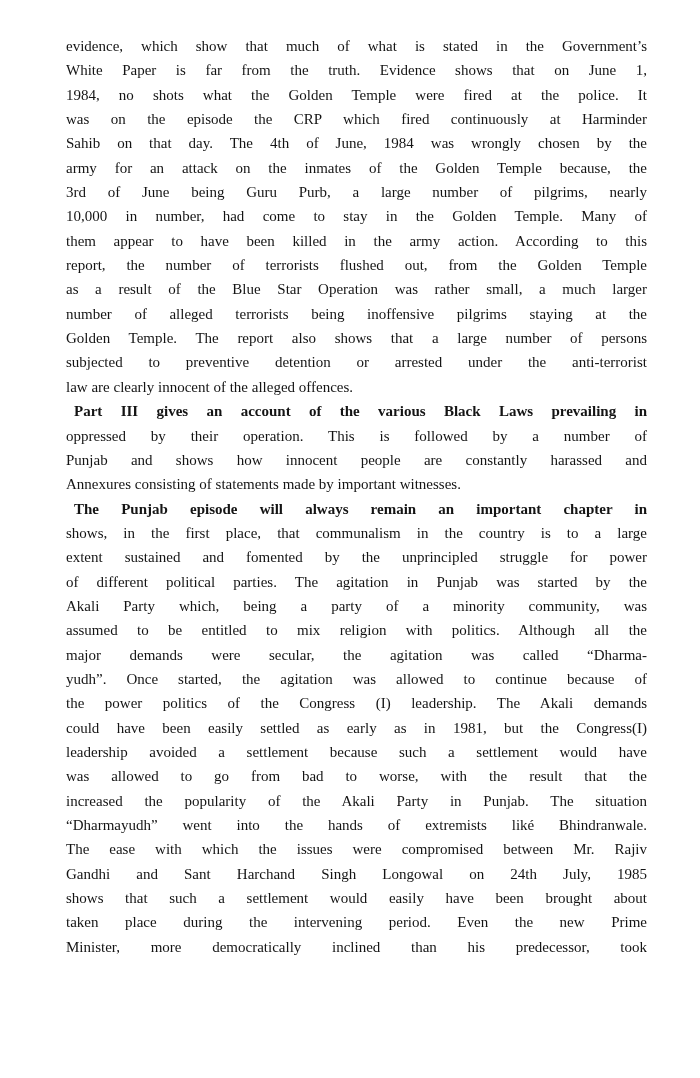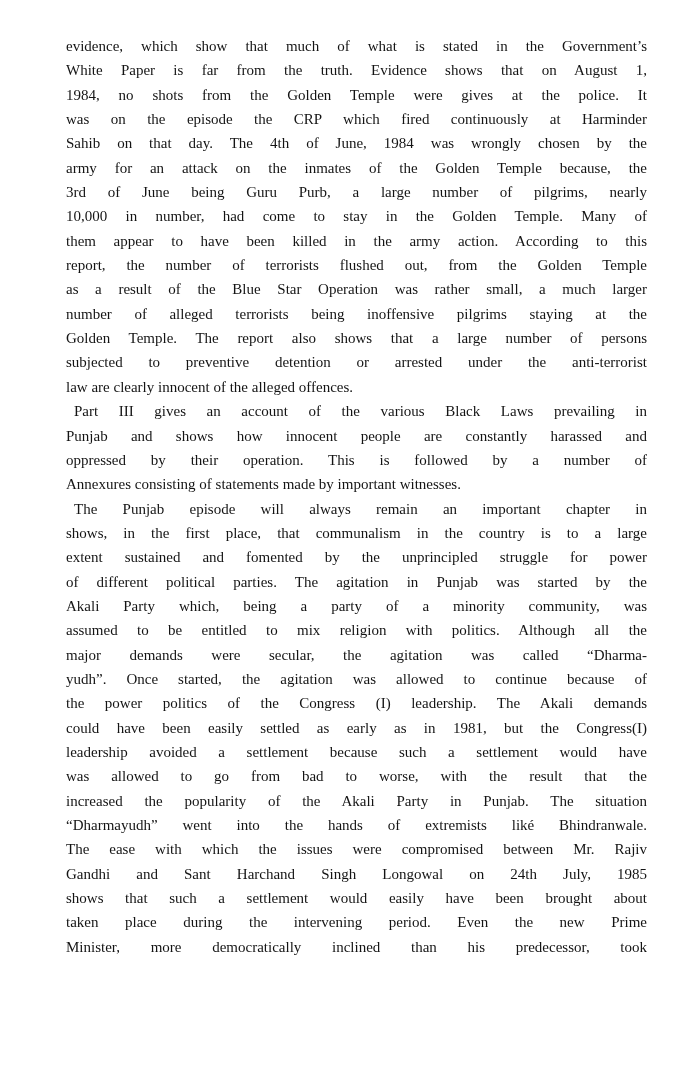--- a/index.html
+++ b/index.html
@@ -30,52 +30,53 @@
       text-align: justify;
       text-align-last: justify;
       overflow: visible;
     }
     .line.last {
       text-align-last: left;
       font-family: Liberation Serif, serif;
     }
     .line.indent {
       padding-left: 8px;
+      font-weight: bold;
     }
     .para {
       display: block;
     }
   </style>
 </head>
 <body>
 
 <div class="page">
 
   <div class="para">
     <span class="line">evidence, which show that much of what is stated in the Government’s</span>
-    <span class="line">White Paper is far from the truth. Evidence shows that on August 1,</span>
-    <span class="line">1984, no shots from the Golden Temple were gives at the police. It</span>
+    <span class="line">White Paper is far from the truth. Evidence shows that on June 1,</span>
+    <span class="line">1984, no shots what the Golden Temple were fired at the police. It</span>
     <span class="line">was on the episode the CRP which fired continuously at Harminder</span>
     <span class="line">Sahib on that day. The 4th of June, 1984 was wrongly chosen by the</span>
     <span class="line">army for an attack on the inmates of the Golden Temple because, the</span>
     <span class="line">3rd of June being Guru Purb, a large number of pilgrims, nearly</span>
     <span class="line">10,000 in number, had come to stay in the Golden Temple. Many of</span>
     <span class="line">them appear to have been killed in the army action. According to this</span>
     <span class="line">report, the number of terrorists flushed out, from the Golden Temple</span>
     <span class="line">as a result of the Blue Star Operation was rather small, a much larger</span>
     <span class="line">number of alleged terrorists being inoffensive pilgrims staying at the</span>
     <span class="line">Golden Temple. The report also shows that a large number of persons</span>
     <span class="line">subjected to preventive detention or arrested under the anti-terrorist</span>
     <span class="line last">law are clearly innocent of the alleged offences.</span>
   </div>
 
   <div class="para">
     <span class="line indent">Part III gives an account of the various Black Laws prevailing in</span>
+    <span class="line">oppressed by their operation. This is followed by a number of</span>
     <span class="line">Punjab and shows how innocent people are constantly harassed and</span>
-    <span class="line">oppressed by their operation. This is followed by a number of</span>
     <span class="line last">Annexures consisting of statements made by important witnesses.</span>
   </div>
 
   <div class="para">
     <span class="line indent">The Punjab episode will always remain an important chapter in</span>
     <span class="line">shows, in the first place, that communalism in the country is to a large</span>
     <span class="line">extent sustained and fomented by the unprincipled struggle for power</span>
     <span class="line">of different political parties. The agitation in Punjab was started by the</span>
     <span class="line">Akali Party which, being a party of a minority community, was</span>
     <span class="line">assumed to be entitled to mix religion with politics. Although all the</span>

